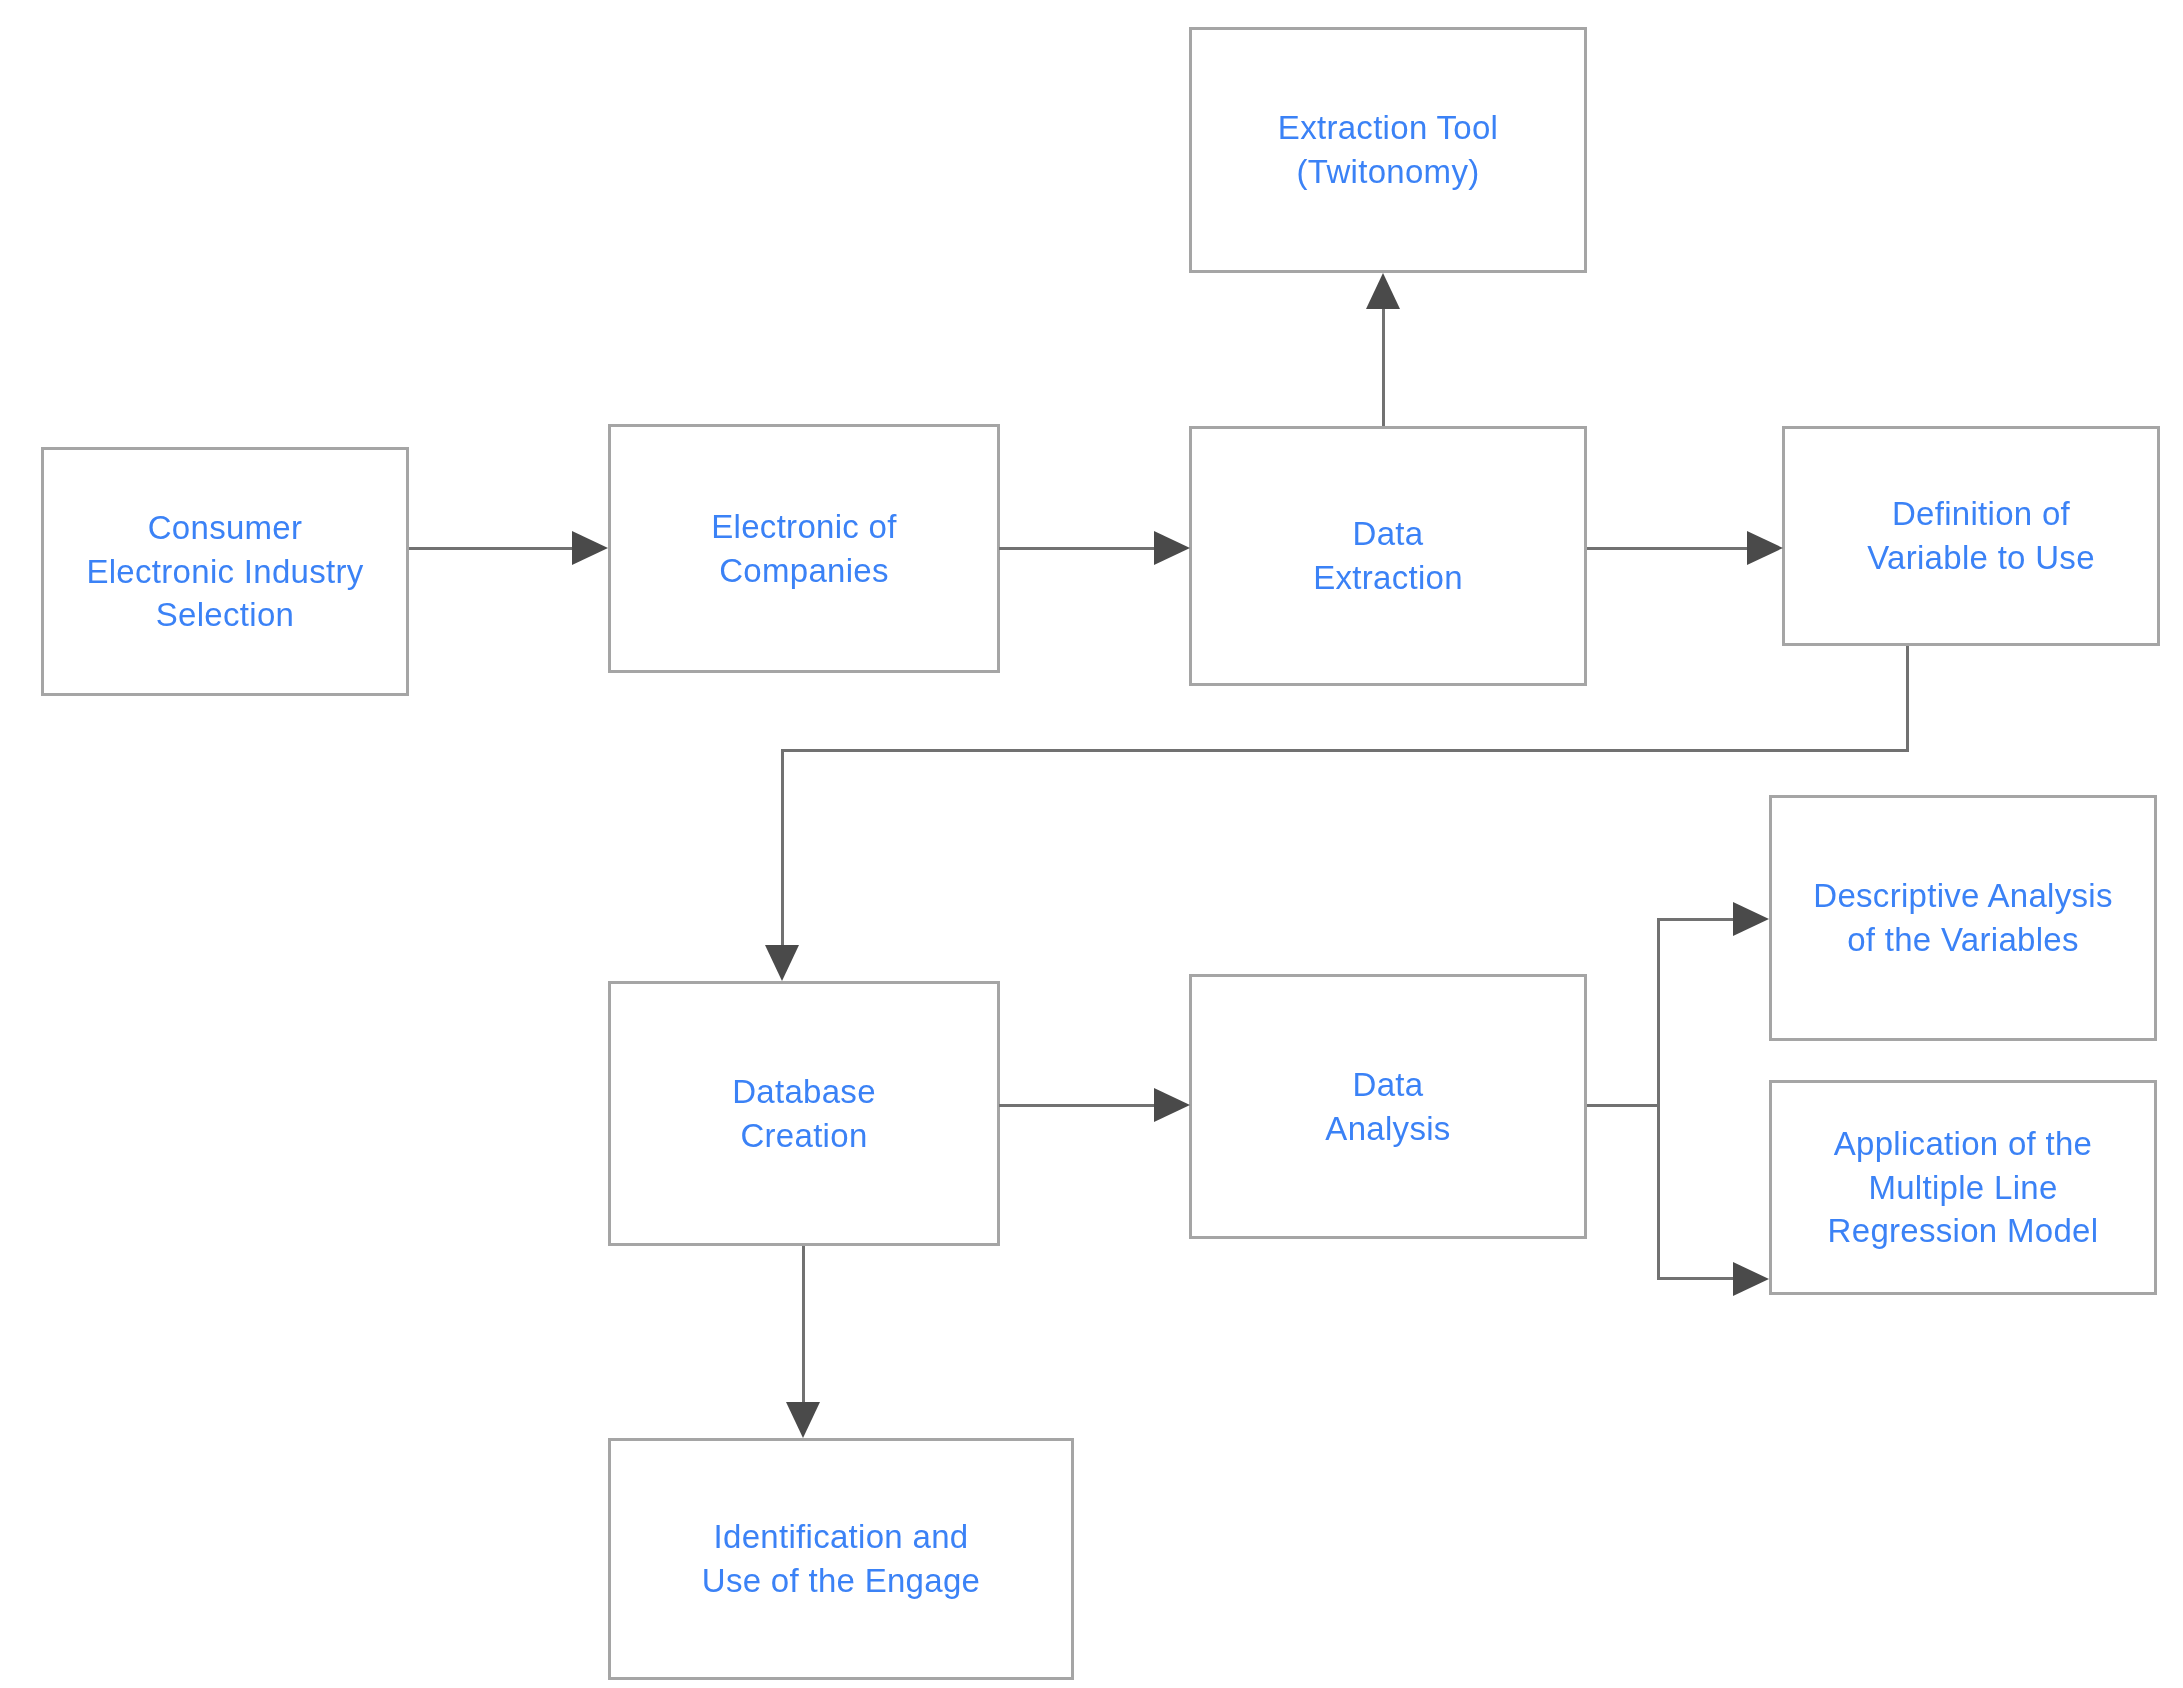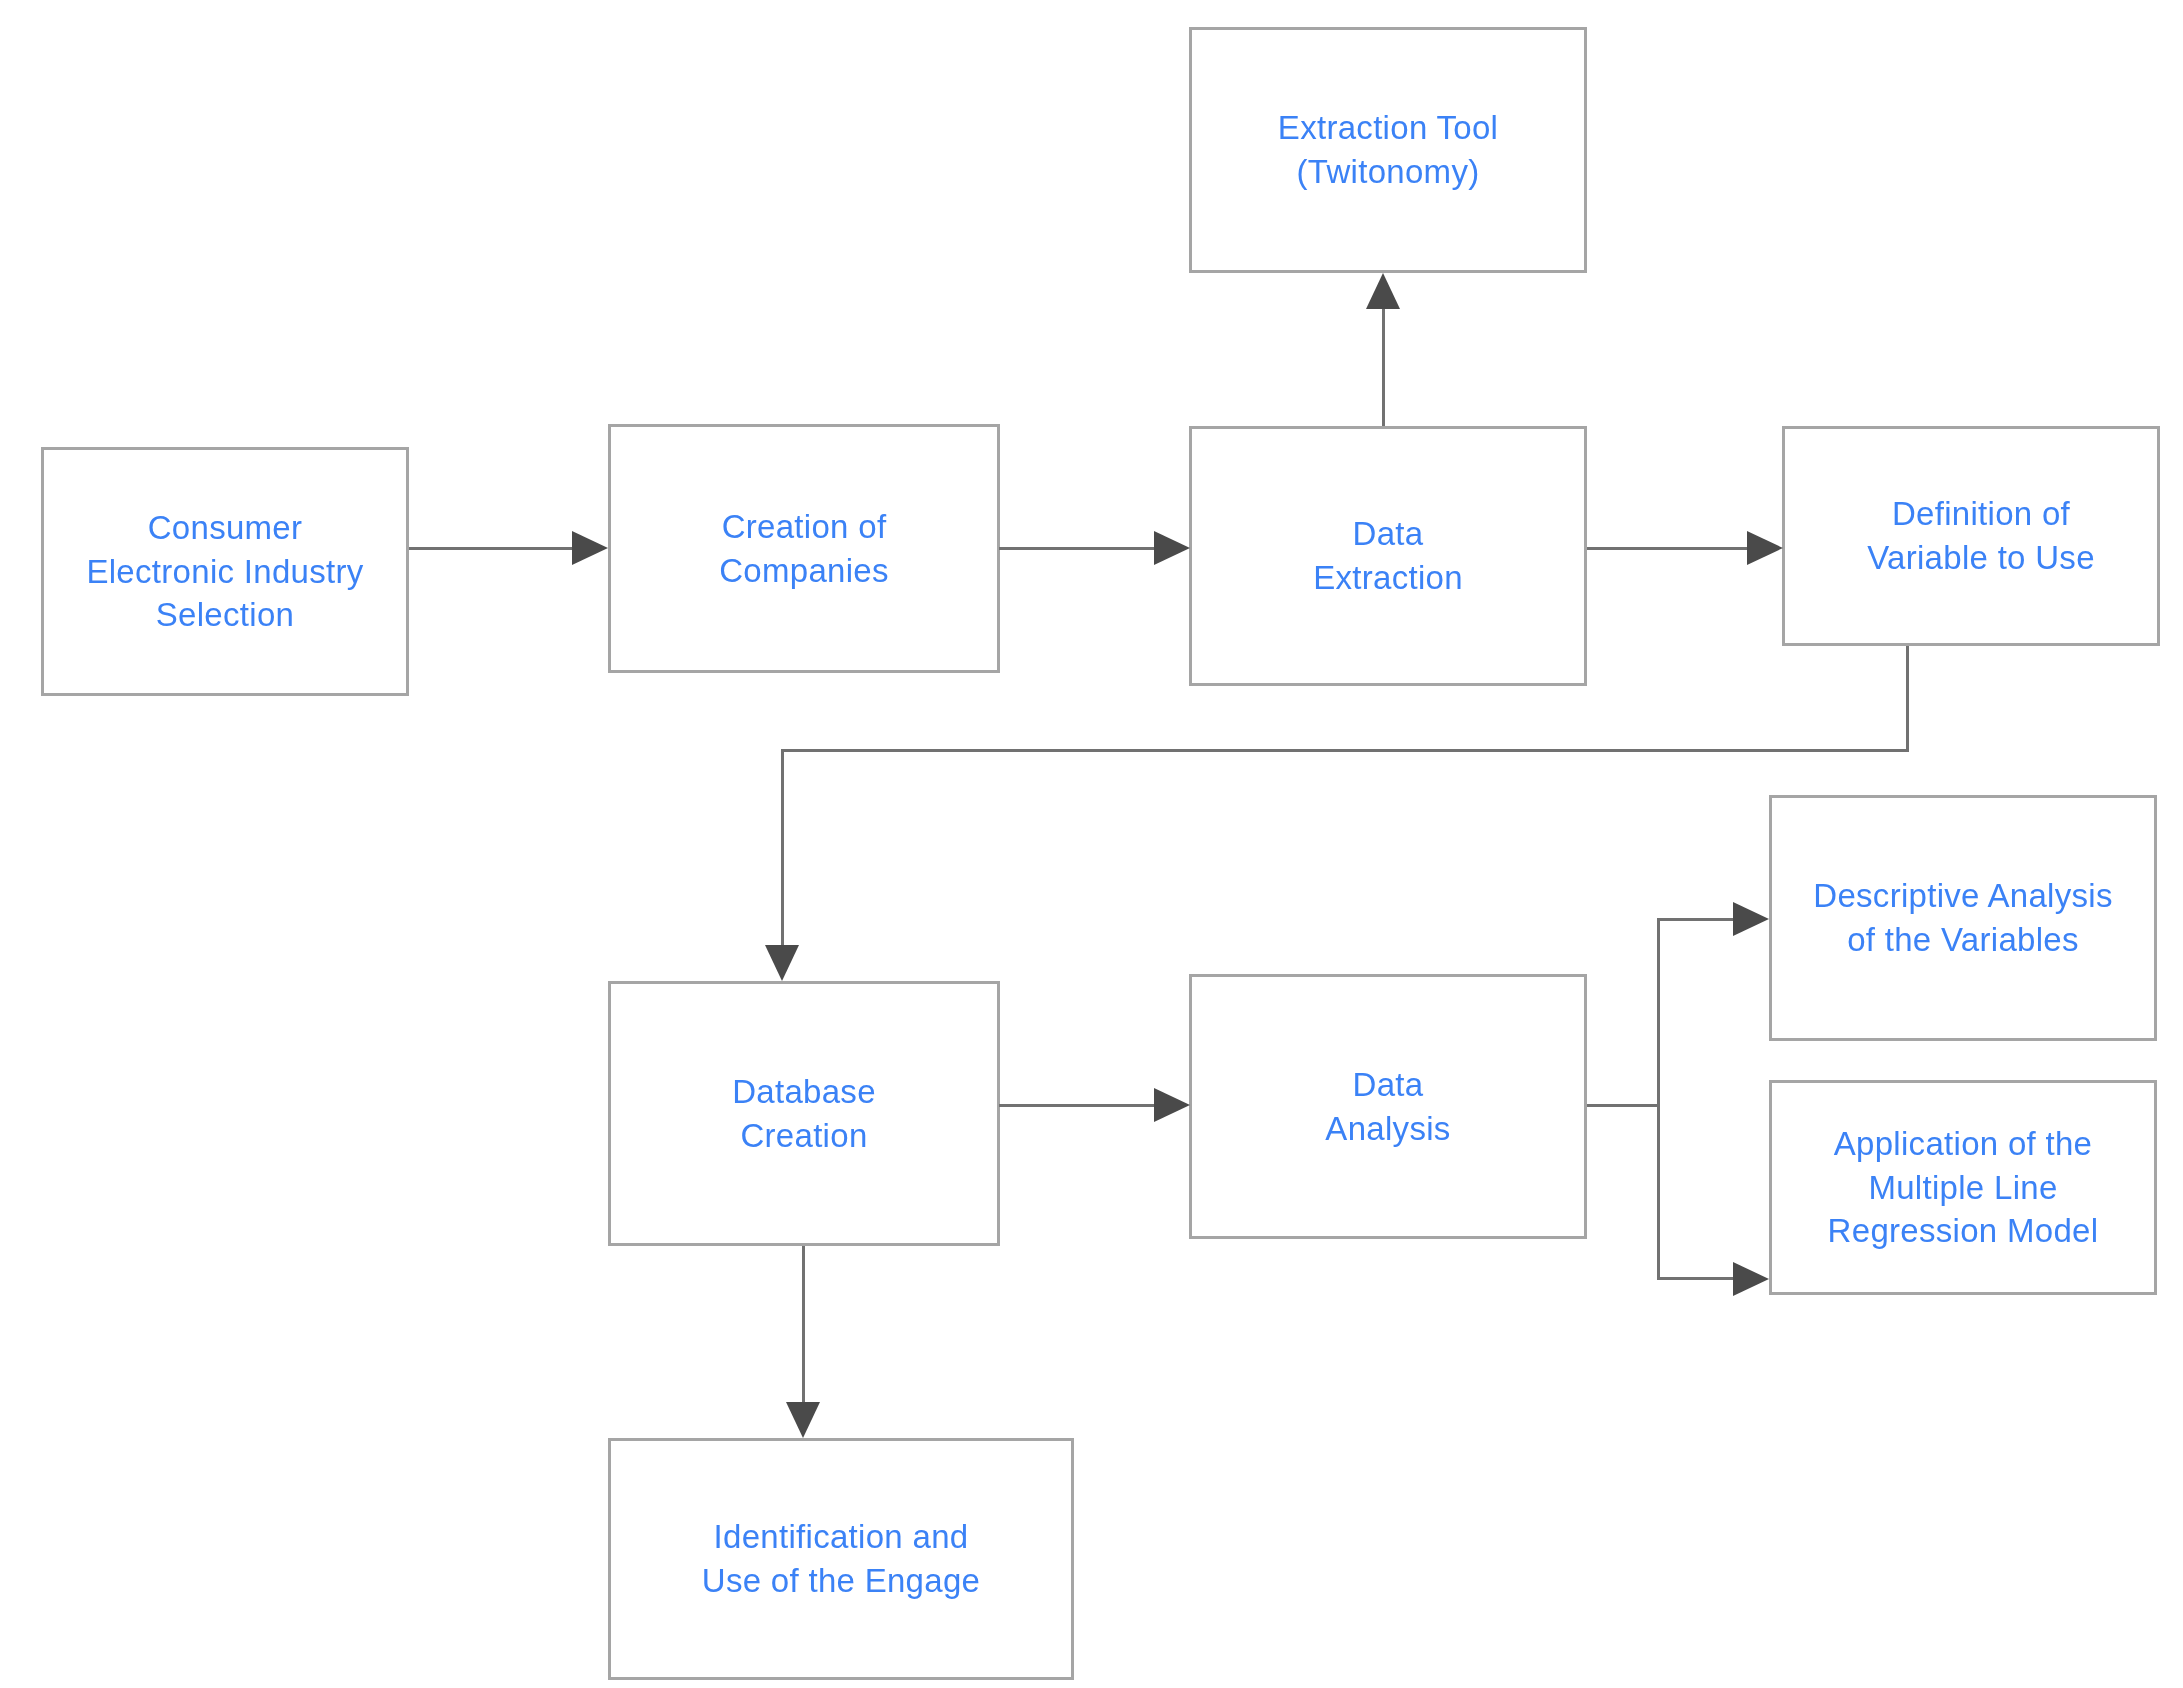--- a/index.html
+++ b/index.html
@@ -69,21 +69,21 @@
 (Twitonomy)</span>
   </div>
 
   <div class="node" style="left:41px; top:447px; width:368px; height:249px;">
     <span class="label">Consumer
 Electronic Industry
 Selection</span>
   </div>
 
   <div class="node" style="left:608px; top:424px; width:392px; height:249px;">
-    <span class="label">Creation of
+    <span class="label">Electronic of
 Companies</span>
   </div>
 
   <div class="node" style="left:1189px; top:426px; width:398px; height:260px;">
     <span class="label">Data
 Extraction</span>
   </div>
 
   <div class="node" style="left:1782px; top:426px; width:378px; height:220px;padding-left:20px;">
     <span class="label">Definition of

